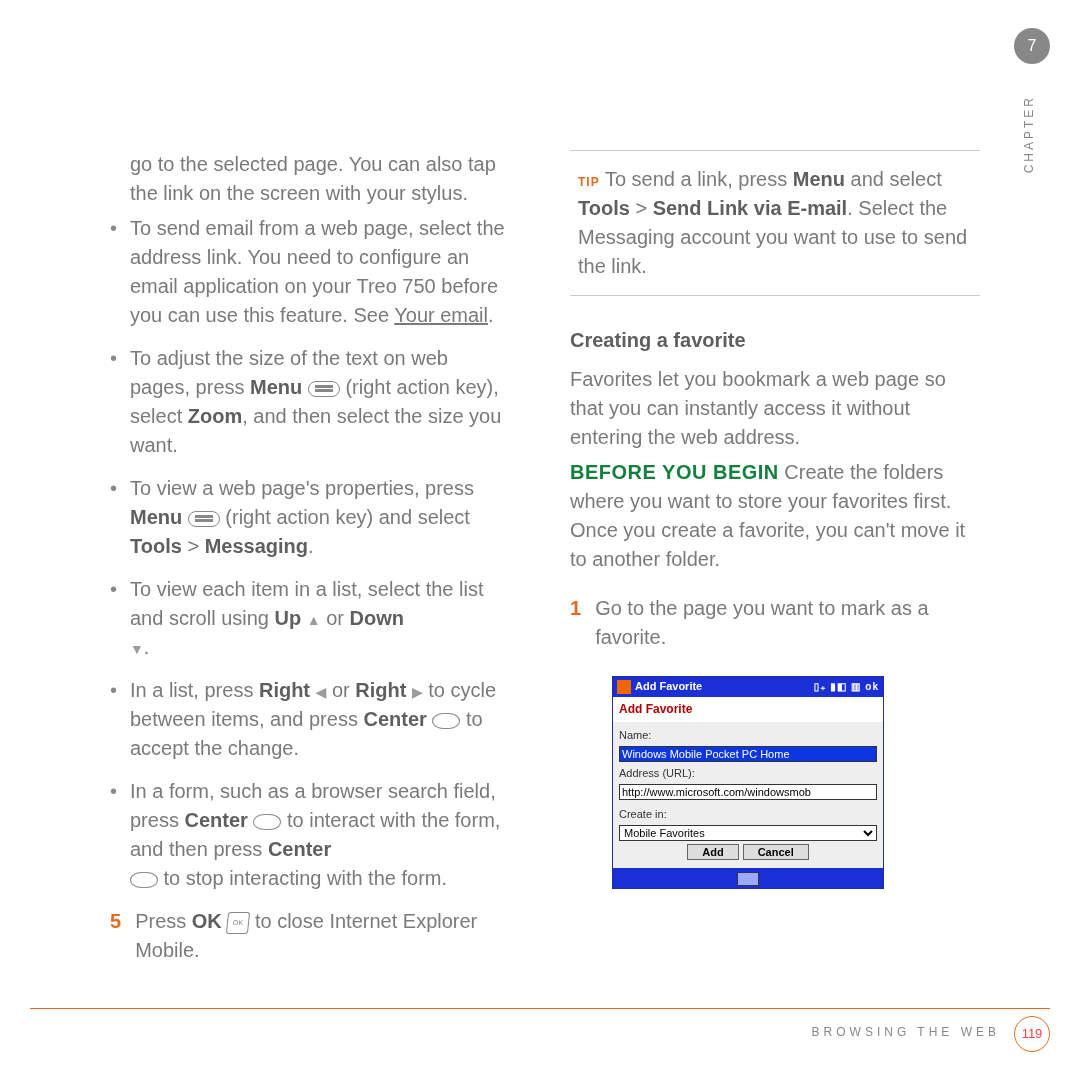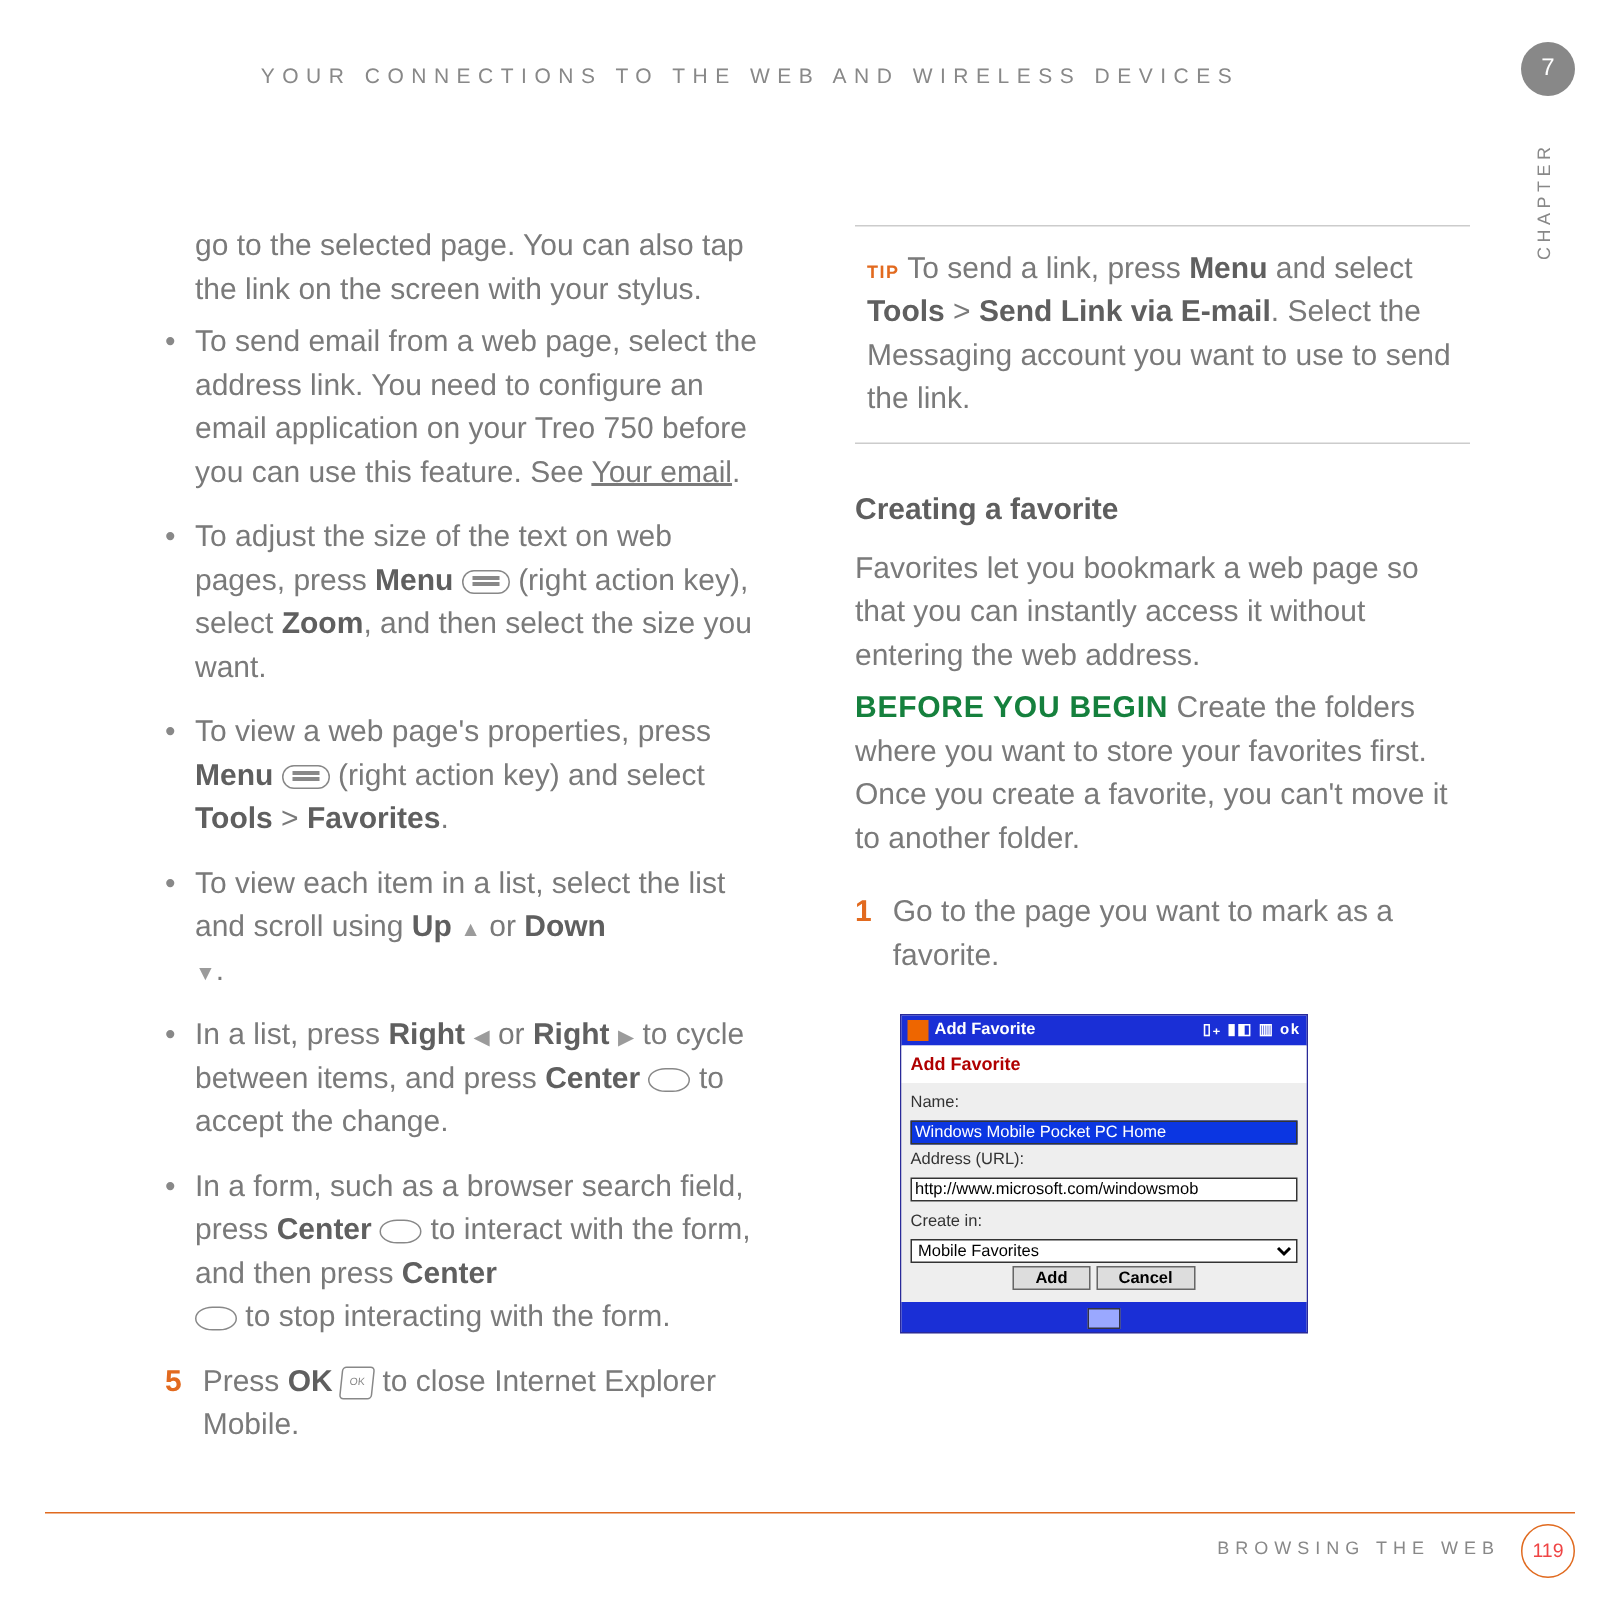--- a/index.html
+++ b/index.html
@@ -142,21 +142,21 @@
   .numlist {
     display: flex;
     gap: 14px;
     margin-top: 20px;
   }
   .numlist .step-num { color: #e26a1f; font-weight: bold; }
   
   .shot {
     width: 270px;
     border: 1px solid #2a2a99;
-    margin: 24px 0 0 30px;
+    margin: 24px 0 0 42px;
     font-size: 12px;
     background: #eee;
   }
   .shot .topbar {
     background: #1a2fd6;
     color: #fff;
     display: flex;
     align-items: center;
     padding: 2px 4px;
     font-size: 11px;
@@ -258,42 +258,41 @@
     text-align: center;
     line-height: 34px;
     font-size: 13px;
     color: #ef4444;
   }
 </style>
 </head>
 <body>
 
 <div class="page">
-  <div class="header-text">YOUR CONNECTIONS TO THE WEB AND WIRELESS DEVICES</div>
   <div class="chapter-circle">7</div>
   <div class="chapter-label">CHAPTER</div>
 
   <div class="columns">
 
     <div class="col">
       <p style="padding-left:20px">go to the selected page. You can also tap the link on the screen with your stylus.</p>
 
       <ul class="bullets">
         <li>
           <span>To send email from a web page, select the address link. You need to configure an email application on your Treo 750 before you can use this feature. See </span><span class="underline">Your email</span><span>.</span>
         </li>
         <li>
           <span>To adjust the size of the text on web pages, press </span><strong>Menu</strong>
           <span class="icon-pill bars"></span>
           <span> (right action key), select </span><strong>Zoom</strong><span>, and then select the size you want.</span>
         </li>
         <li>
           <span>To view a web page's properties, press </span><strong>Menu</strong>
           <span class="icon-pill bars"></span>
-          <span> (right action key) and select </span><strong>Tools</strong><span> &gt; </span><strong>Favorites</strong><span>.</span>
+          <span> (right action key) and select </span><strong>Tools</strong><span> &gt; </span><strong>Messaging</strong><span>.</span>
         </li>
         <li>
           <span>To view each item in a list, select the list and scroll using </span><strong>Up</strong> <span class="tri">▲</span>
           <span> or </span><strong>Down</strong><br>
           <span class="tri">▼</span><span>.</span>
         </li>
         <li>
           <span>In a list, press </span><strong>Right</strong> <span class="tri">◀</span>
           <span> or </span><strong>Right</strong> <span class="tri">▶</span>
           <span> to cycle between items, and press </span><strong>Center</strong>

